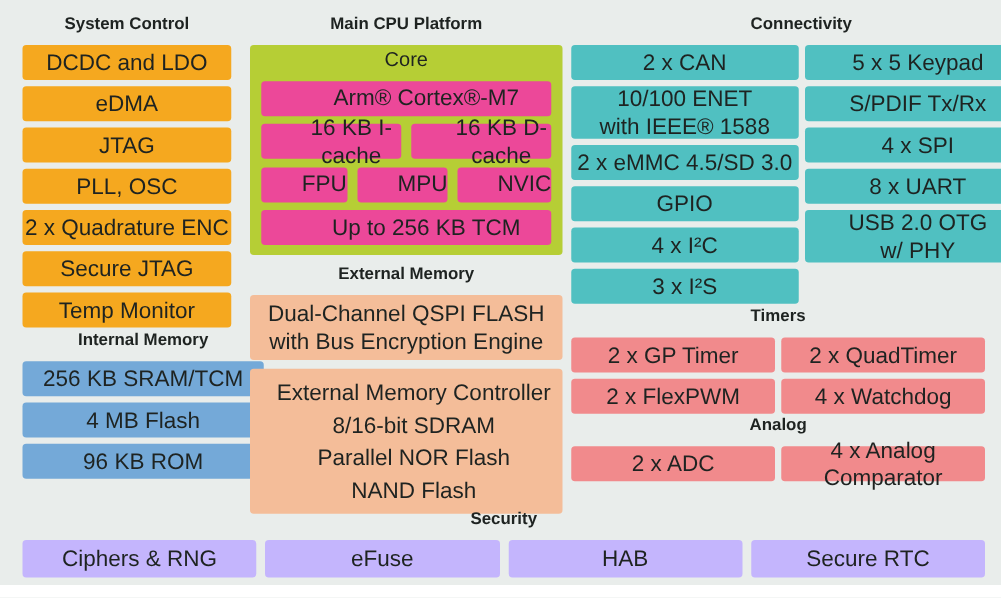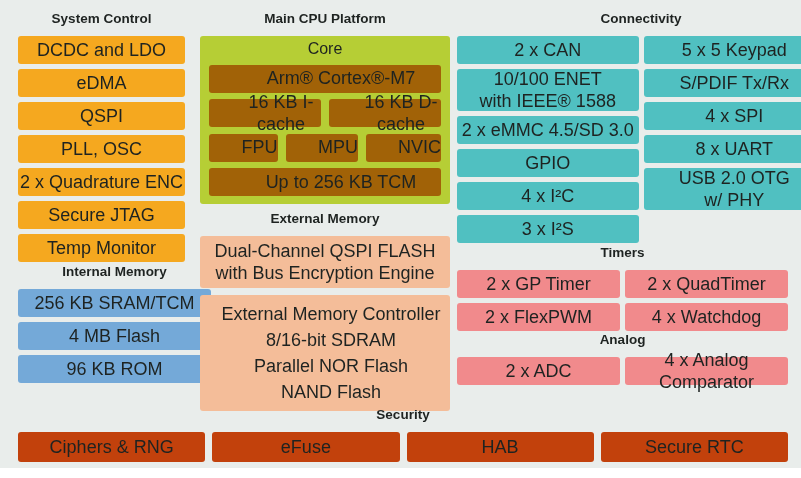--- a/index.html
+++ b/index.html
@@ -31,25 +31,25 @@
     text-align: center;
     font-size: 18px;
     line-height: 1.25;
     border-radius: 3px;
     white-space: pre-line;
     height: 28px;
     flex: 0 0 auto;
   }
   .orange { background: #f5a81f; }
   .blue   { background: #74a9d8; }
-  .greenI { background: #a16207; padding-left: 32px; }
+  .greenI { background: #ec4899; padding-left: 32px; }
   .peach  { background: #f4bd99; }
   .teal   { background: #50c0c1; }
   .pink   { background: #f18a8c; }
-  .sage   { background: #c2410c; }
+  .sage   { background: #c4b5fd; }
 
   
   .sysctl { position: absolute; left: 18px; top: 10px; width: 167px; }
   .stack  { margin-top: 8px; display: flex; flex-direction: column; gap: 5px; }
   .intmem { position: absolute; left: 18px; top: 263px; width: 193px; }
 
   
   .cpu { position: absolute; left: 200px; top: 10px; width: 250px; }
   .core-outer {
     margin-top: 8px;
@@ -85,21 +85,21 @@
 </head>
 <body>
 
 <div class="diagram">
 
   <div class="sysctl">
     <div class="sec-title">System Control</div>
     <div class="stack">
       <div class="block orange">DCDC and LDO</div>
       <div class="block orange">eDMA</div>
-      <div class="block orange">QSPI</div>
+      <div class="block orange">JTAG</div>
       <div class="block orange">PLL, OSC</div>
       <div class="block orange">2 x Quadrature ENC</div>
       <div class="block orange">Secure JTAG</div>
       <div class="block orange">Temp Monitor</div>
     </div>
   </div>
 
   <div class="intmem">
     <div class="sec-title">Internal Memory</div>
     <div class="stack">

